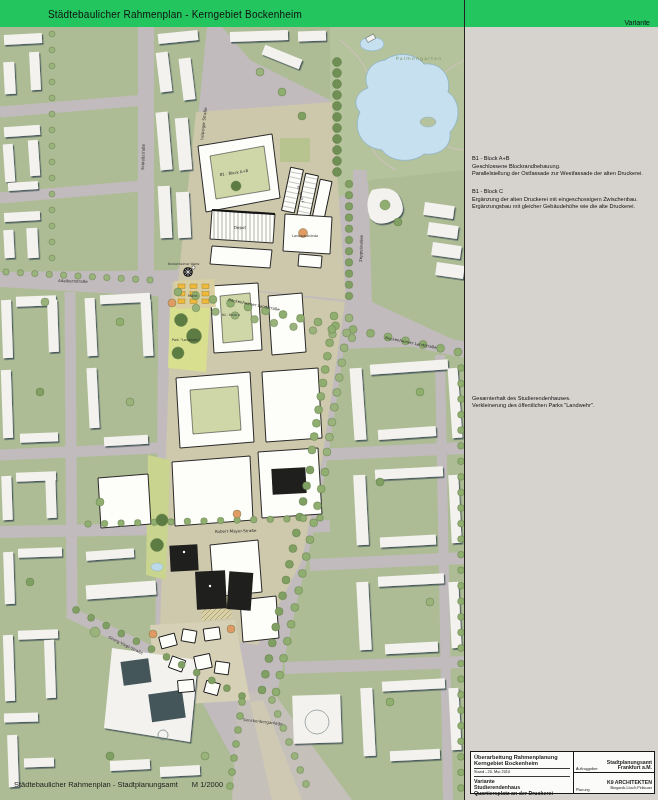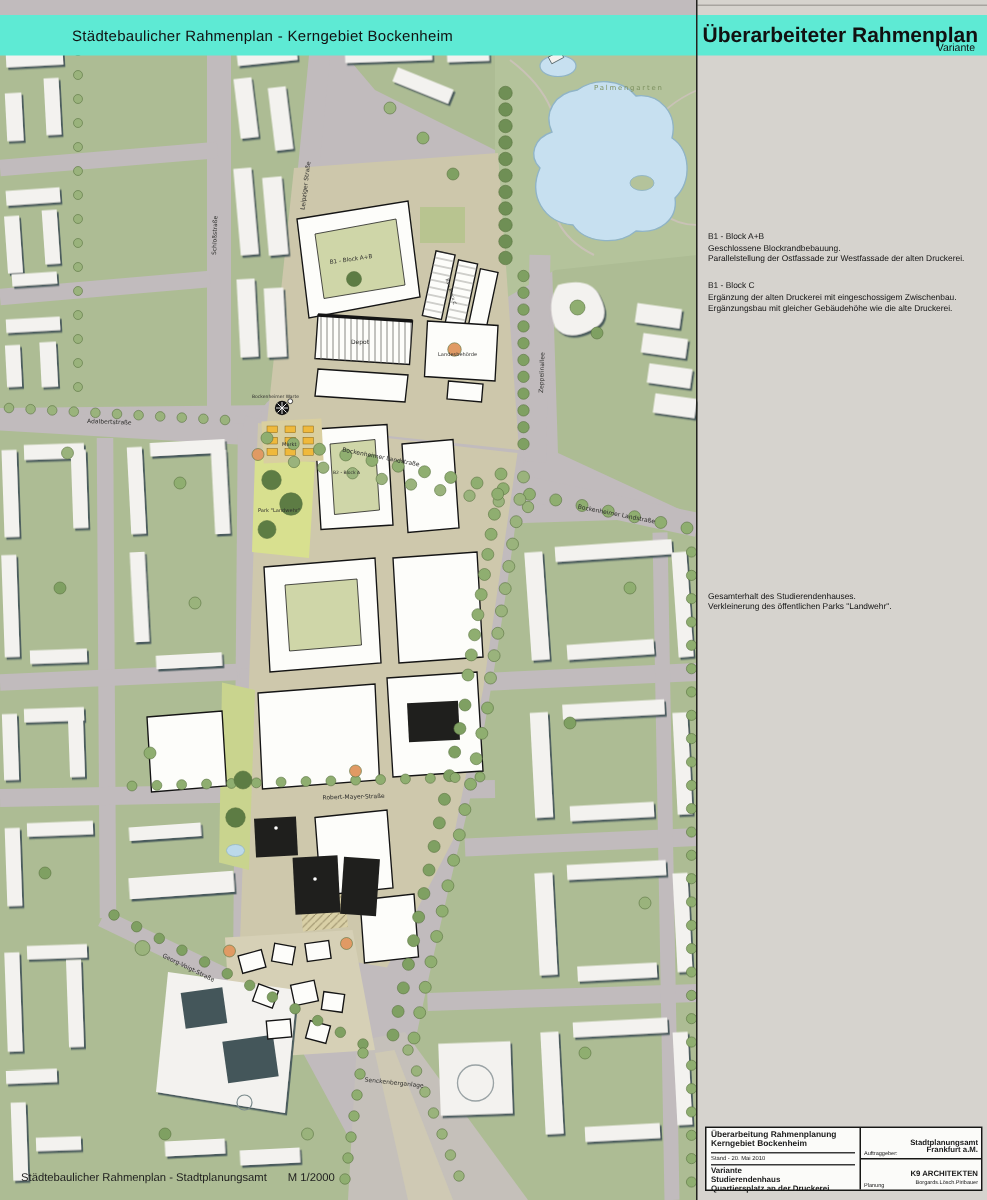--- a/index.html
+++ b/index.html
@@ -1,19 +1,19 @@
 <!DOCTYPE html>
 <html><head>
 <meta charset="utf-8">
 <style>
   html,body{margin:0;padding:0;background:#9a9894;}
   .sheet{position:relative;width:658px;height:800px;background:#d6d3ce;overflow:hidden;
          font-family:"Liberation Sans","DejaVu Sans",sans-serif;color:#1b1b1b;}
   .topline{position:absolute;left:0;top:3px;width:658px;height:1px;background:#a7a49f;}
-  .header{position:absolute;left:0;top:0;width:658px;height:27px;background:#5eead4;z-index:5;margin-top:10px;}
+  .header{position:absolute;left:0;top:0;width:658px;height:27px;background:#22c55e;z-index:5;}
   .header .lt{position:absolute;left:48px;top:9px;font-size:10px;letter-spacing:.2px;color:#111;}
   .header .rt{position:absolute;right:6px;top:5px;font-size:14px;font-weight:700;color:#111;}
   .header .rs{position:absolute;right:8px;top:19px;font-size:7px;color:#111;}
   svg.map{position:absolute;left:0;top:0;z-index:1;}
   .vdiv{position:absolute;left:464px;top:0;width:1px;height:800px;background:#23221f;z-index:6;}
   .panel{position:absolute;left:465px;top:27px;width:193px;height:773px;background:#d6d3ce;z-index:4;}
   .anno{position:absolute;left:7px;width:182px;font-size:5.6px;line-height:6.8px;color:#141414;}
   .anno .t{margin-bottom:1px;}
   .tblock{position:absolute;left:5px;top:724px;width:183px;height:41px;background:#fbfbf9;
           border:1px solid #17171<!-- -->5;border:1px solid #171715;display:flex;}
@@ -506,21 +506,20 @@
       <text x="220" y="176" font-size="3.8" transform="rotate(-8 220 176)">B1 - Block A+B</text>
       <text x="297" y="186" font-size="3" transform="rotate(73 297 186)">B1 - Block C</text>
       <text x="222" y="316" font-size="3">B2 - Block A</text>
     </g>
   </svg>
 
   <div class="topline"></div>
 
   <div class="header">
     <div class="lt">Städtebaulicher Rahmenplan - Kerngebiet Bockenheim</div>
-    <div class="rt">Überarbeiteter Rahmenplan</div>
     <div class="rs">Variante</div>
   </div>
 
   <div class="vdiv"></div>
 
   <div class="panel">
     <div class="anno" style="top:128px">
       <div class="t">B1 - Block A+B</div>
       <div>Geschlossene Blockrandbebauung.</div>
       <div>Parallelstellung der Ostfassade zur Westfassade der alten Druckerei.</div>

